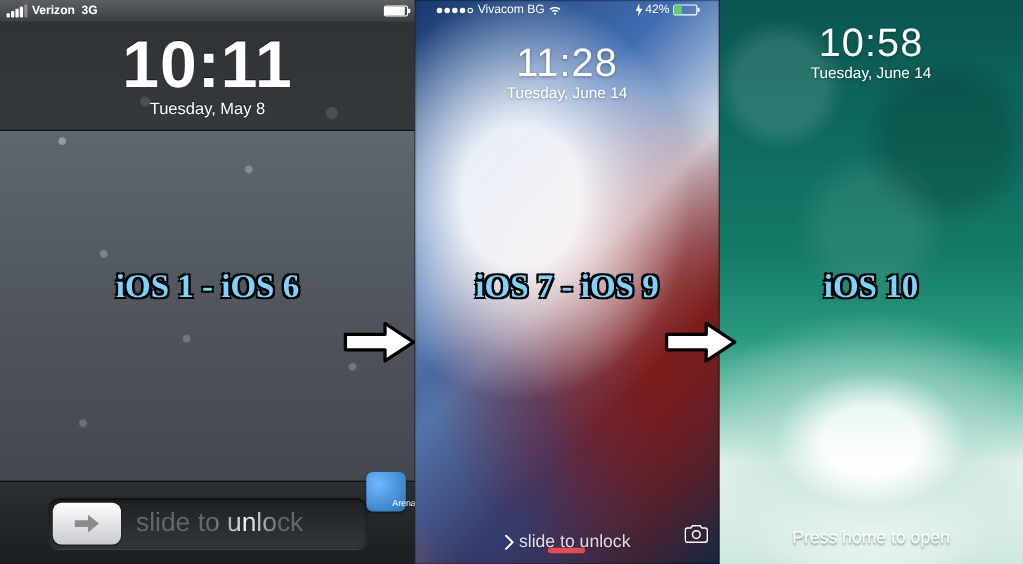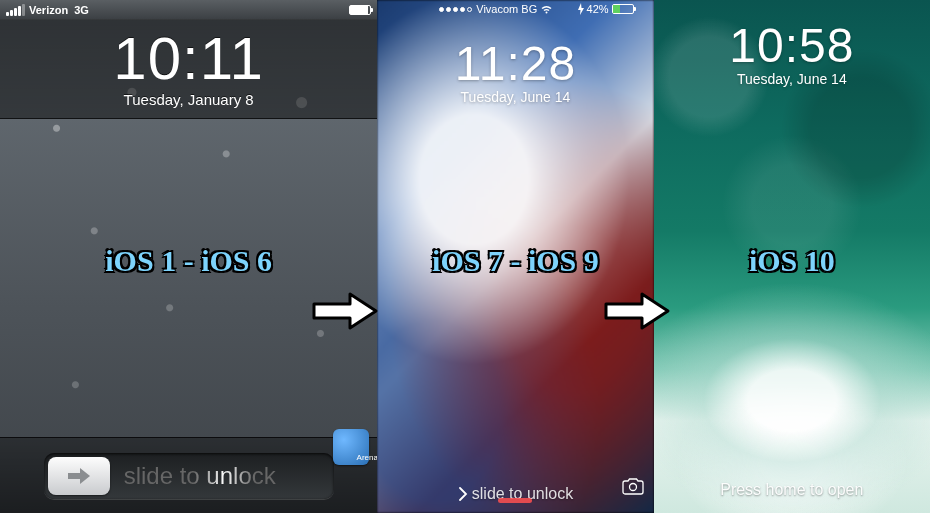--- a/index.html
+++ b/index.html
@@ -48,21 +48,21 @@
   .p1 .batt{width:22px;height:10px;border:1px solid #fff;border-radius:2px;position:relative;margin-left:4px}
   .p1 .batt::after{content:"";position:absolute;right:-3px;top:2px;width:2px;height:4px;background:#fff;border-radius:0 1px 1px 0}
   .p1 .batt i{display:block;height:100%;width:90%;background:#fff}
 
   .p1 .topshelf{
     position:relative;
     background:linear-gradient(rgba(0,0,0,.55),rgba(0,0,0,.45));
     border-bottom:1px solid rgba(0,0,0,.6);
     text-align:center; padding:4px 0 10px;
   }
-  .p1 .time{font-size:60px;font-weight:400;letter-spacing:1px;text-shadow:0 -1px 0 rgba(0,0,0,.6)}
+  .p1 .time{font-size:60px;font-weight:700;letter-spacing:1px;text-shadow:0 -1px 0 rgba(0,0,0,.6)}
   .p1 .date{font-size:15px;margin-top:-2px;text-shadow:0 -1px 0 rgba(0,0,0,.6)}
 
   .p1 .bottomshelf{
     position:absolute; left:0; right:0; bottom:0; height:76px;
     background:linear-gradient(rgba(0,0,0,.35),rgba(0,0,0,.55));
     border-top:1px solid rgba(0,0,0,.6);
     display:flex;align-items:center;justify-content:center;
   }
   .p1 .track{
     width:290px;height:46px;border-radius:10px;
@@ -96,34 +96,34 @@
     position:absolute;inset:0;
     background:
       radial-gradient(ellipse 140% 90% at 35% 35%, rgba(255,255,255,.9) 0 14%, transparent 40%),
       radial-gradient(ellipse 120% 80% at 70% 60%, rgba(139,26,26,.55) 0 20%, transparent 55%),
       radial-gradient(ellipse 100% 70% at 20% 80%, rgba(30,70,140,.7) 0 25%, transparent 60%),
       linear-gradient(135deg,#1a3a6e 0%,#3f6db3 30%,#d6dde6 50%,#6a1f1f 70%,#142845 100%);
     filter:blur(1px);
   }
   .p2 .statusbar,.p3 .statusbar{
     position:relative;height:18px;display:flex;align-items:center;
-    padding:0 20px;font-size:11px;font-weight:500;margin-left:42px;
+    padding:0 20px;font-size:11px;font-weight:500;
   }
   .dots{display:flex;gap:2px;margin-right:4px}
   .dots span{width:5px;height:5px;border-radius:50%;border:1px solid #fff}
   .dots .f{background:#fff}
   .wifi{margin:0 3px}
   .spacer{flex:1}
   .p2 .batt2,.p3 .batt2{width:22px;height:10px;border:1px solid #fff;border-radius:2px;position:relative;margin-left:3px}
   .p2 .batt2::after,.p3 .batt2::after{content:"";position:absolute;right:-3px;top:2px;width:2px;height:4px;background:#fff;border-radius:0 1px 1px 0}
   .p2 .batt2 i{display:block;height:100%;width:37%;background:#5fd05f}
   .p3 .batt2 i{display:block;height:100%;width:74%;background:#fff}
 
   .p2 .clockwrap,.p3 .clockwrap{position:relative;text-align:center;margin-top:18px;text-shadow:0 1px 3px rgba(0,0,0,.3)}
-  .p2 .time,.p3 .time{font-size:48px;font-weight:200;letter-spacing:1px}
+  .p2 .time,.p3 .time{font-size:36px;font-weight:200;letter-spacing:1px}
   .p2 .date,.p3 .date{font-size:14px;font-weight:400;margin-top:-2px}
 
   .p2 .bottom{
     position:absolute;left:0;right:0;bottom:8px;text-align:center;
   }
   .p2 .slidetext{font-size:16px;color:rgba(255,255,255,.85);display:inline-flex;align-items:center;gap:4px;text-shadow:0 1px 2px rgba(0,0,0,.4)}
   .p2 .camera{position:absolute;right:10px;bottom:6px;color:rgba(255,255,255,.85)}
   .p2 .handle{position:absolute;left:50%;bottom:2px;transform:translateX(-50%);width:34px;height:5px;border-radius:3px;background:rgba(255,80,80,.85)}
 
   
@@ -180,21 +180,21 @@
     <span>Verizon</span>
     <span style="margin-left:6px">3G</span>
     <span class="spacer"></span>
     <div class="batt">
         <i></i>
       </div>
   </div>
 
   <div class="topshelf">
     <div class="time">10:11</div>
-    <div class="date">Tuesday, January 8</div>
+    <div class="date">Tuesday, May 8</div>
   </div>
 
   <div class="caption">iOS 1 - iOS 6</div>
 
   <div class="bottomshelf">
     <div class="track">
       <div class="slider">
         <svg viewBox="0 0 26 20">
           <path d="M2 7 L14 7 L14 2 L24 10 L14 18 L14 13 L2 13 Z" fill="#8a8d90"></path>
         </svg>

